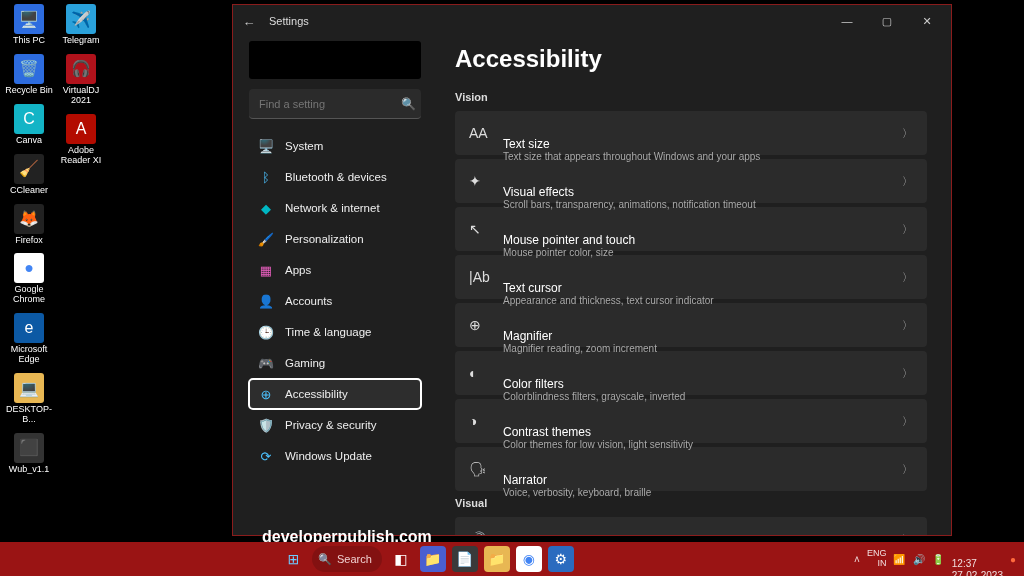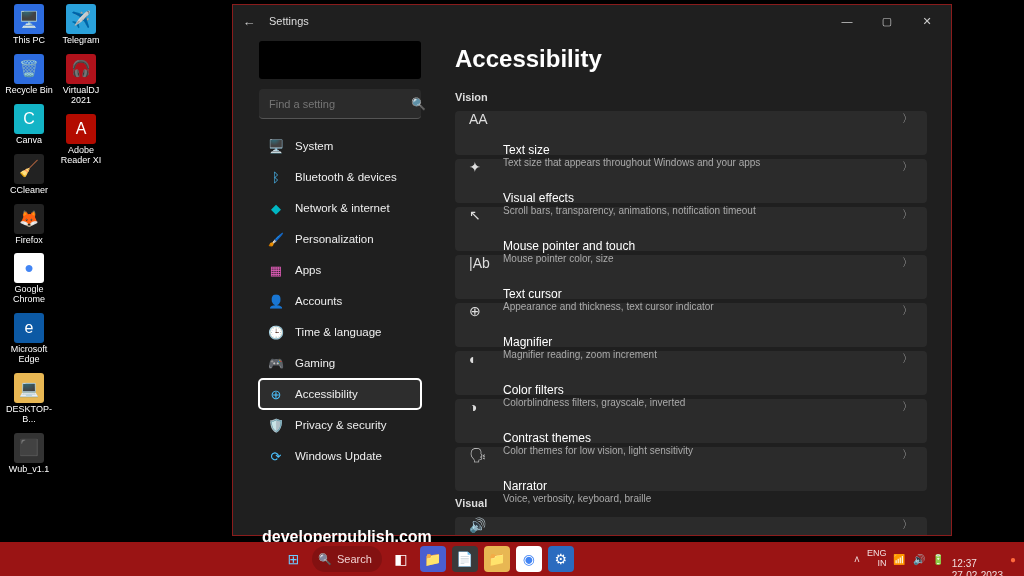--- a/index.html
+++ b/index.html
@@ -29,21 +29,21 @@
 }
 .titlebar {
   height: 32px; display: flex; align-items: center; padding: 0 4px;
   background: #1f1f1f;
 }
 .tb-back { width: 24px; text-align: center; font-size: 13px; color: #ccc; cursor:pointer; }
 .tb-title { font-size: 11px; color: #ddd; margin-left: 8px; flex: 1; }
 .tb-btn { width: 40px; height: 28px; text-align: center; line-height: 28px; font-size: 11px; color: #ccc; cursor:pointer; }
 
 .body { flex: 1; display: flex; overflow: hidden; }
-.sidebar { width: 198px; padding: 4px 10px 10px 26px; display:flex; flex-direction:column; }
+.sidebar { width: 198px; padding: 4px 10px 10px 16px; display:flex; flex-direction:column; }
 .userbox { height: 38px; background: #000; margin-bottom: 10px; border-radius:3px; }
 .search {
   height: 30px; background: #2b2b2b; border-radius: 4px;
   display: flex; align-items: center; padding: 0 10px; margin-bottom: 12px;
   border-bottom: 1px solid #555;
 }
 .search input {
   flex: 1; background: transparent; border: none; color: #aaa;
   font-size: 11px; outline: none;
 }
@@ -55,21 +55,21 @@
   margin-bottom: 1px;
 }
 .nav.selected { background: #2d2d2d; outline: 2px solid #fff; outline-offset: -1px; }
 .nav .nicon { width: 18px; height: 18px; margin-right: 10px; display:flex; align-items:center; justify-content:center; font-size:13px; }
 
 .main { flex: 1; padding: 8px 24px 0 24px; overflow-y: auto; }
 .main h1 { font-size: 24px; font-weight: 600; margin-bottom: 18px; }
 .sect { font-size: 11px; color: #ddd; margin: 6px 0 8px; font-weight:600; }
 .card {
   background: #2b2b2b; border-radius: 4px; height: 44px;
-  display: flex; align-items: flex-start; padding: 0 14px;
+  display: flex; align-items: center; padding: 0 14px;
   margin-bottom: 4px; cursor: pointer;
 }
 .card .cicon { width: 20px; margin-right: 14px; color:#ddd; font-size:14px; }
 .card .ctext { flex: 1; margin-top: 32px; }
 .card .ct { font-size: 12px; color: #fff; }
 .card .cs { font-size: 10px; color: #aaa; }
 .card .chev { color: #aaa; font-size: 11px; }
 
 
 .taskbar {

